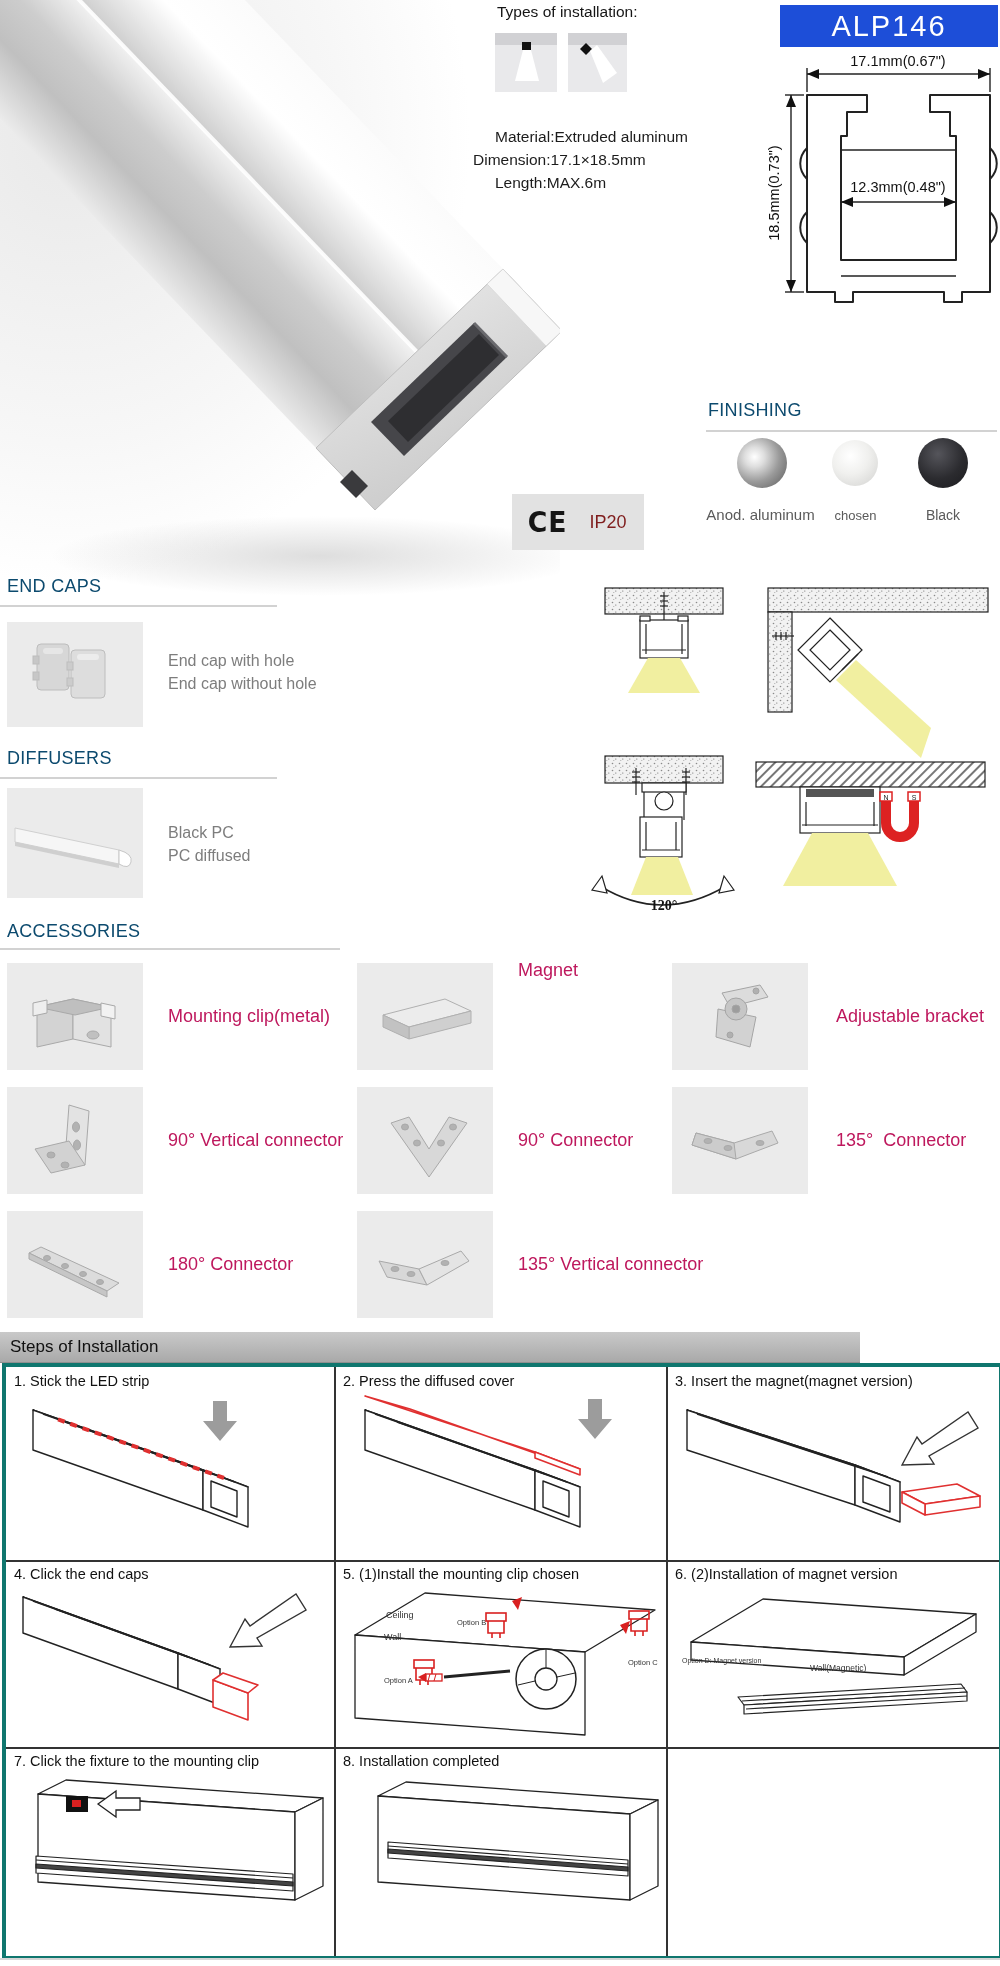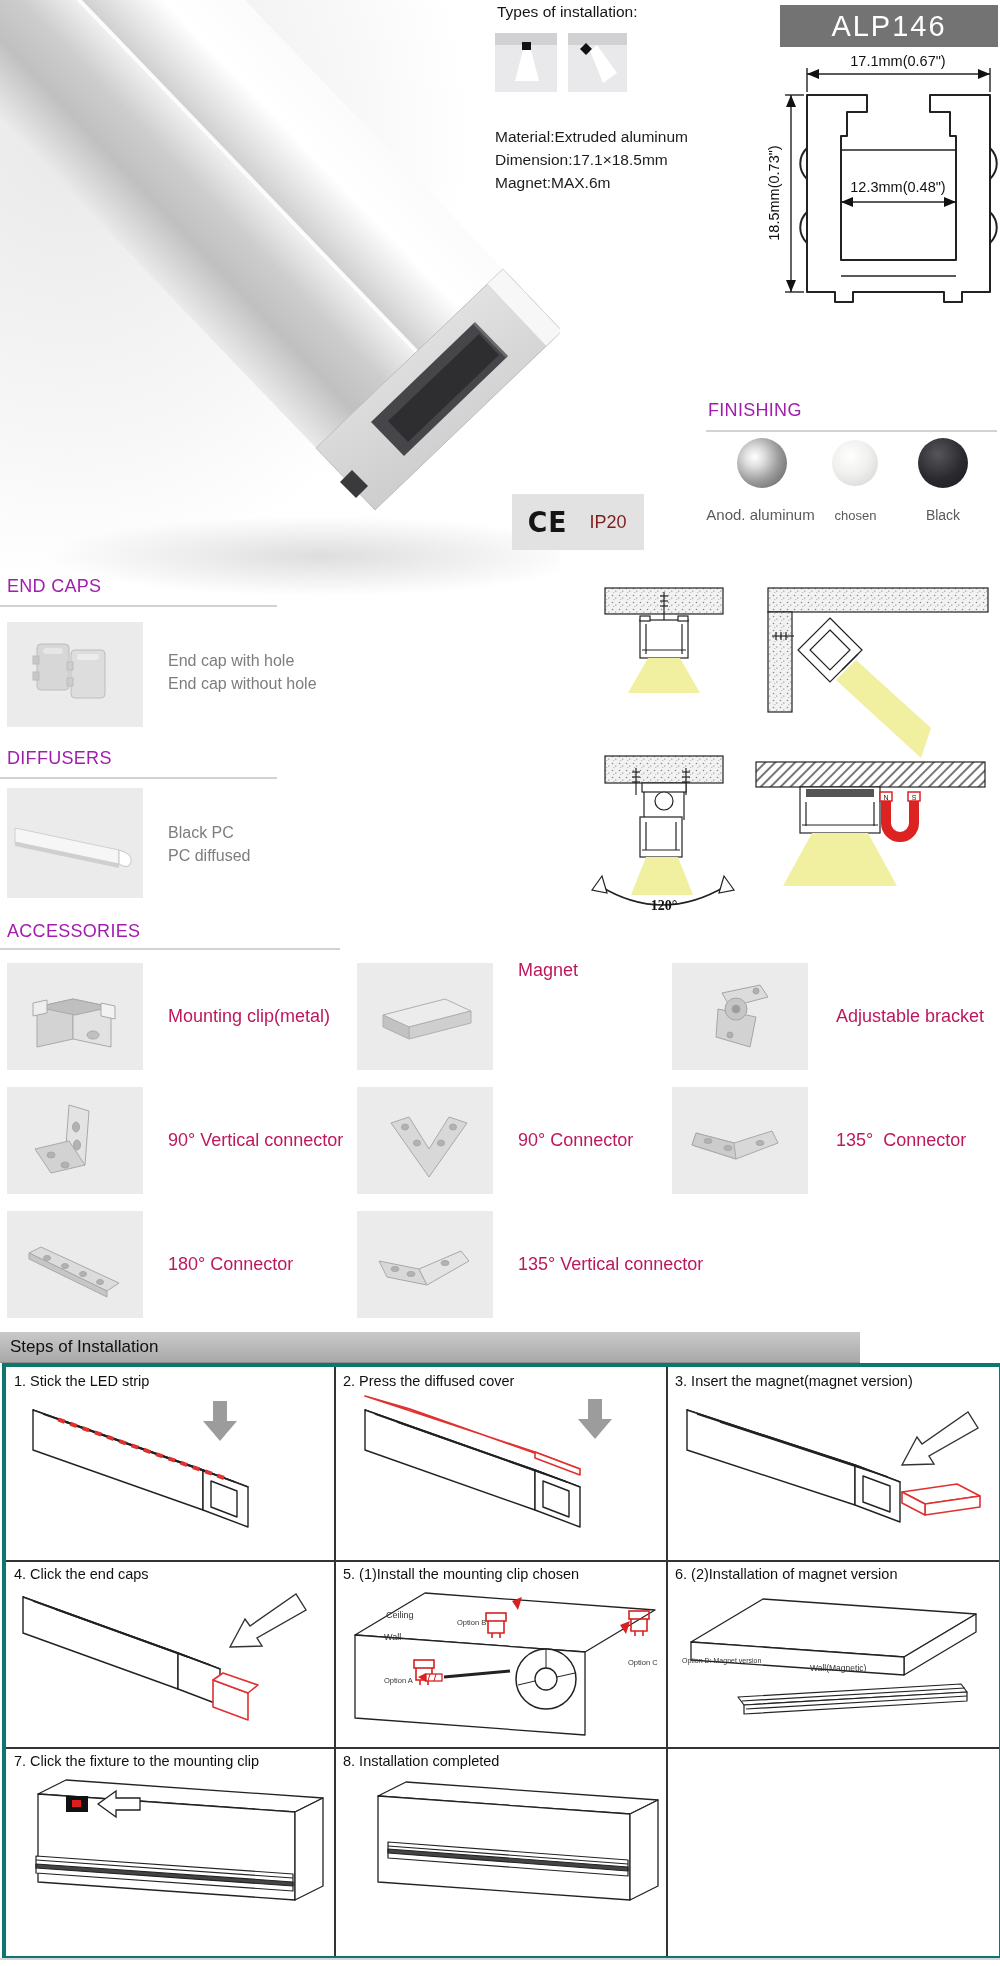--- a/index.html
+++ b/index.html
@@ -1,28 +1,28 @@
 <!DOCTYPE html>
 <html><head>
 <meta charset="utf-8">
 <style>
   html,body{margin:0;padding:0;background:#fff}
   .page{position:relative;width:1000px;height:1966px;background:#fff;
         font-family:"Liberation Sans",sans-serif;color:#151515;overflow:hidden}
   .abs{position:absolute}
   svg{display:block}
-  .h{font-size:18px;color:#a21caf;letter-spacing:.3px}
+  .h{font-size:18px;color:#0c4a6e;letter-spacing:.3px}
   .hr{position:absolute;height:2px;background:#d2d2d2}
   .spec{font-size:15.5px;color:#1c1c1c}
   .grayline{color:#7d7d7d;font-size:16px;line-height:23px}
   .gbox{position:absolute;width:136px;height:107px;background:#ebebeb}
   .glabel{position:absolute;color:#be185d;font-size:18px;white-space:pre}
   .badge{position:absolute;width:72px;height:56px;background:#e2e2e2;
          display:flex;align-items:center;justify-content:center}
-  .model{position:absolute;left:780px;top:5px;width:218px;height:42px;background:#737373;
+  .model{position:absolute;left:780px;top:5px;width:218px;height:42px;background:#1d4ed8;
          color:#fff;font-size:29px;text-align:center;line-height:42px;letter-spacing:2px}
   .sphere{position:absolute;border-radius:50%}
   .slabel{position:absolute;color:#5a5a5a;text-align:center}
   .banner{position:absolute;left:0;top:1332px;width:860px;height:30px;
           background:linear-gradient(#c9c9c9,#a9a9a9);border-bottom:1px solid #8f8f8f}
   .banner span{display:block;padding-left:10px;line-height:30px;font-size:17px;color:#111}
   .steps-table{position:absolute;left:2px;top:1363px;width:993px;height:589px;border:4px solid #0f766e}
   .vline{position:absolute;top:0;width:2px;height:100%;background:#333}
   .hline{position:absolute;left:0;width:100%;height:2px;background:#333}
   .cellh{position:absolute;font-size:14.5px;color:#111;white-space:pre}
@@ -85,22 +85,22 @@
     <polygon points="28,17 36,17 44,48 20,48" fill="#ffffff"></polygon>
   </svg>
   <svg class="abs" style="left:568px;top:33px" width="59" height="59" viewBox="0 0 59 59">
     <rect width="59" height="59" fill="#e9e9eb"></rect>
     <rect width="59" height="12" fill="#d1d1d4"></rect>
     <polygon points="18,10 24,16 18,22 12,16" fill="#111"></polygon>
     <polygon points="22,18 29,12 49,40 35,50" fill="#ffffff"></polygon>
   </svg>
 
   <div class="abs spec" style="left:495px;top:128px">Material:Extruded aluminum</div>
-  <div class="abs spec" style="left:495px;top:151px">Dimension:17.1×18.5mm</div>
-  <div class="abs spec" style="left:495px;top:174px">Magnet:MAX.6m</div>
+  <div class="abs spec" style="left:473px;top:151px">Dimension:17.1×18.5mm</div>
+  <div class="abs spec" style="left:495px;top:174px">Length:MAX.6m</div>
 
   <div class="model">ALP146</div>
 
   <svg class="abs" style="left:595px;top:40px" width="405" height="270" viewBox="0 0 405 270">
     <g stroke="#222" stroke-width="2" fill="#ffffff" stroke-linejoin="round">
       <path d="M212,55 H272 V72 H252 V96 H246 V220 H361 V96 H355 V72 H335 V55 H395 V252 H367 V262 H349 V252 H258 V262 H240 V252 H212 Z"></path>
       <path d="M212,108 C203,117 203,130 212,139" fill="none"></path>
       <path d="M212,172 C203,181 203,194 212,203" fill="none"></path>
       <path d="M395,108 C404,117 404,130 395,139" fill="none"></path>
       <path d="M395,172 C404,181 404,194 395,203" fill="none"></path>

